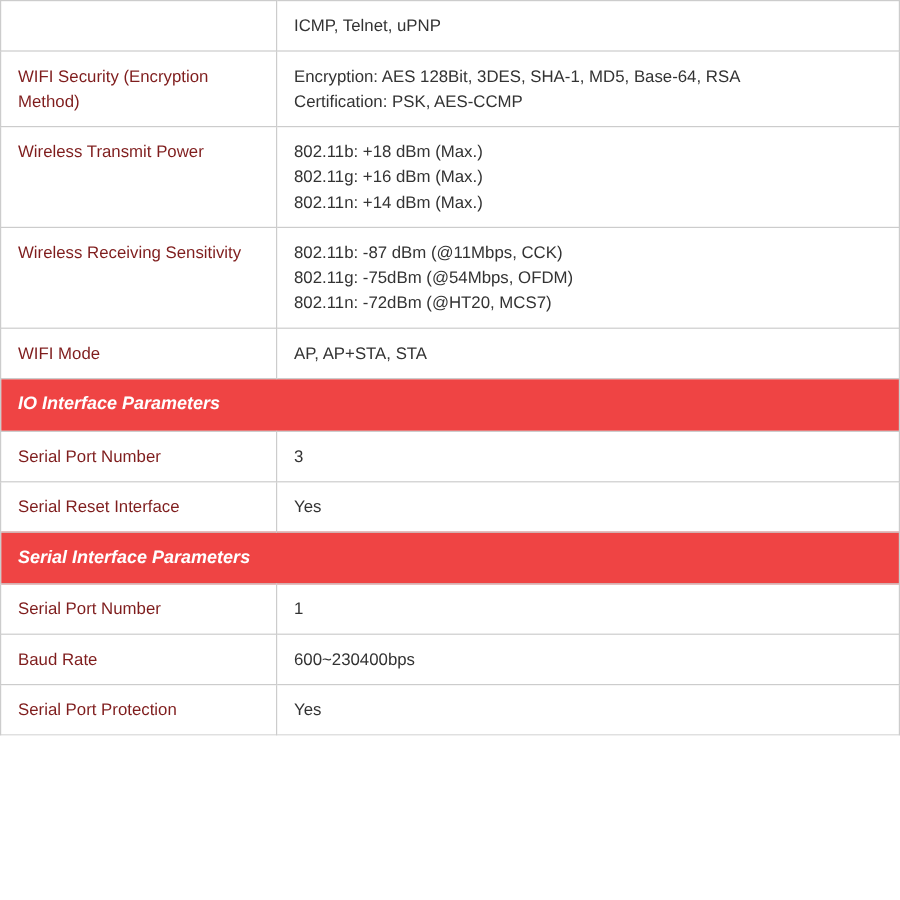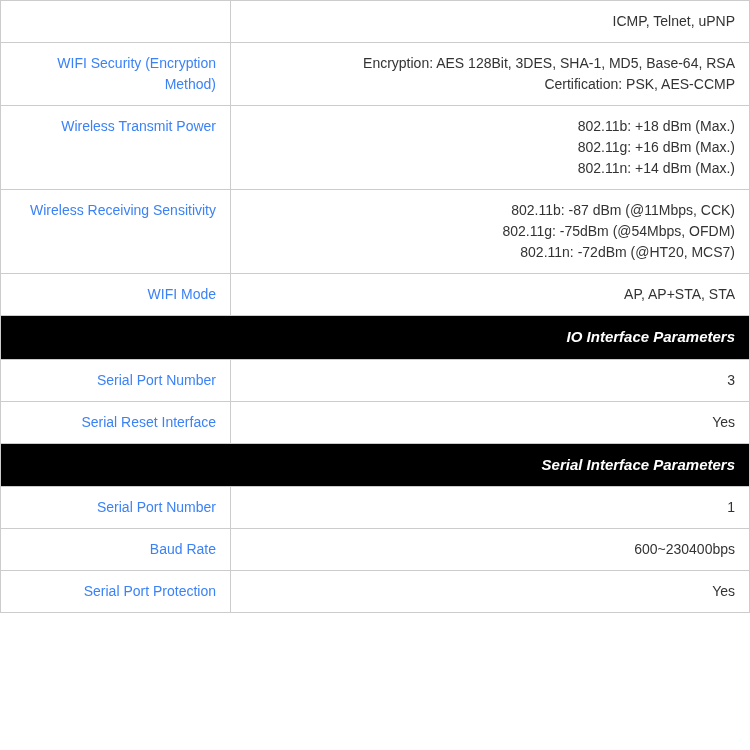--- a/index.html
+++ b/index.html
@@ -16,32 +16,31 @@
     }
     .spec-table {
       width: 750px;
       border-collapse: collapse;
     }
     .spec-table td {
       border: 1px solid #ccc;
       padding: 10px 14px;
       vertical-align: top;
       line-height: 1.5;
-      text-align: right;
     }
     .spec-table .label-col {
       width: 230px;
-      color: #3b82f6;
+      color: #7f1d1d;
       margin-top: 40px;
     }
     .spec-table .value-col {
       color: #333;
     }
     .section-header td {
-      background-color: #000000;
+      background-color: #ef4444;
       color: #fff;
       font-style: italic;
       font-weight: bold;
       font-size: 15px;
       padding: 10px 14px;
       border: 1px solid #ccc;
     }
   </style>
 </head>
 <body>

